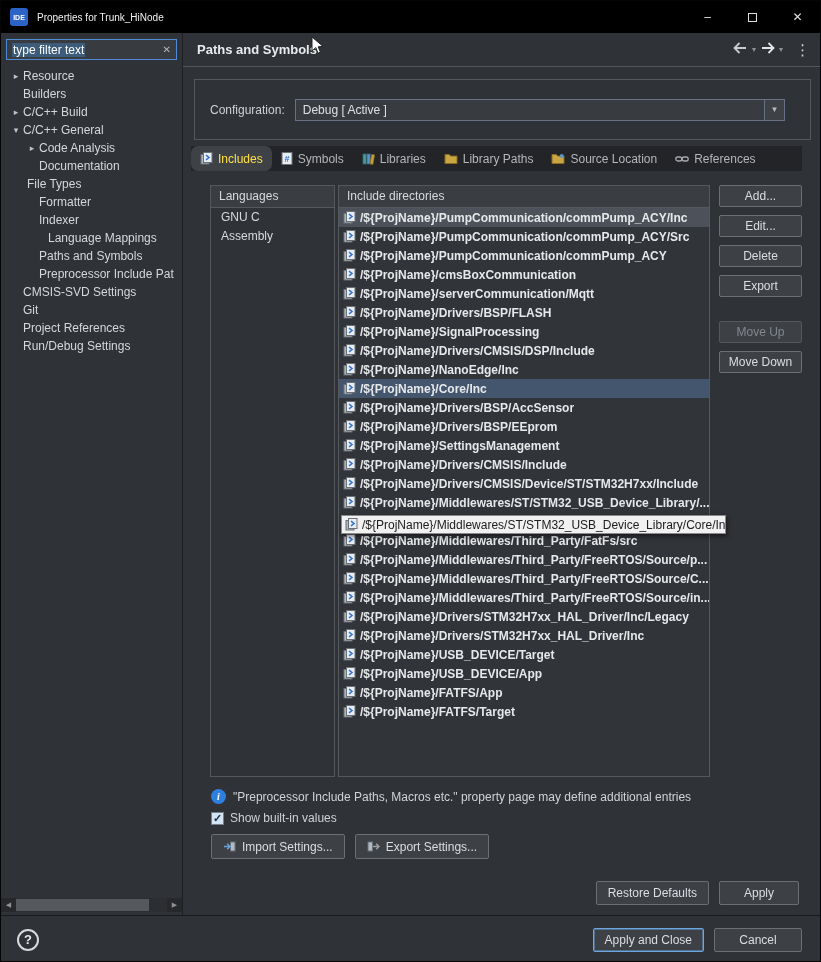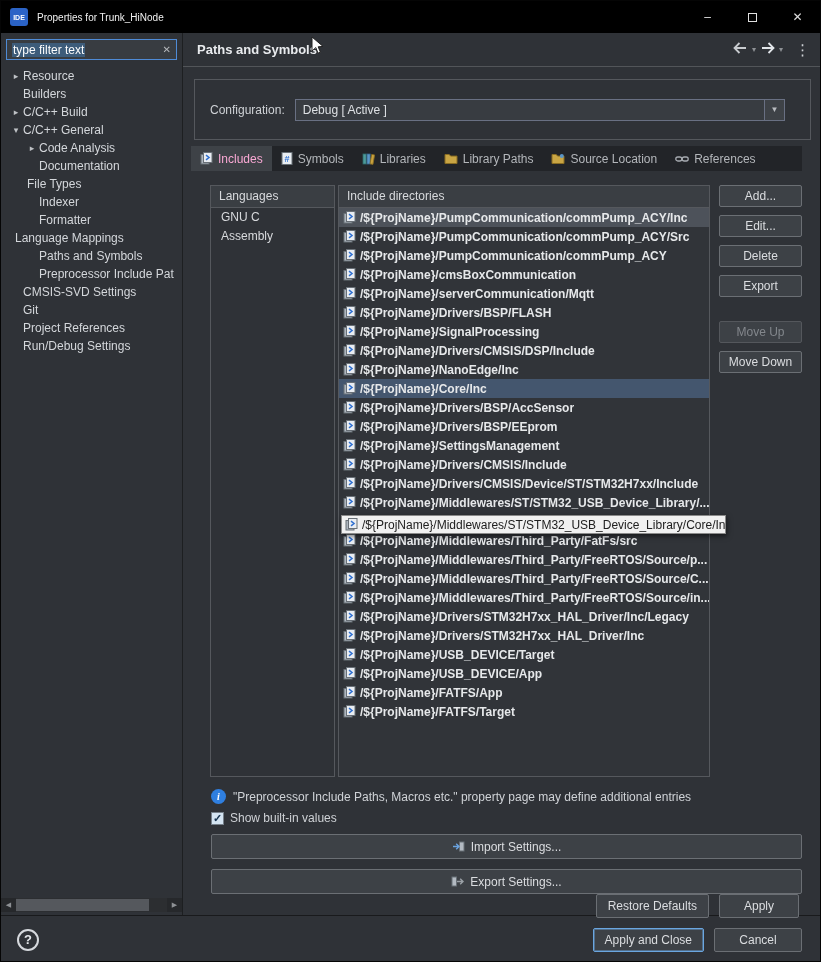--- a/index.html
+++ b/index.html
@@ -53,21 +53,21 @@
   .combo-arrow { width:20px; align-self:stretch; border-left:1px solid #697083; display:flex;
                  align-items:center; justify-content:center; color:#b9bcc0; font-size:8px; background:#3e4247; }
 
   .btn { background:#3d4146; border:1px solid #6b6f74; color:#dbdde0; font:12px "Liberation Sans", sans-serif;
          height:24px; padding:0 11px; border-radius:2px; display:inline-flex; align-items:center;
          justify-content:center; white-space:nowrap; }
   .btn.disabled { color:#83878c; border-color:#54575c; }
 
   .tabstrip { flex:none; margin:6px 18px 0 8px; height:25px; background:#222428; display:flex; align-items:stretch; }
   .tab { display:flex; align-items:center; gap:5px; padding:0 9px; color:#b3b6ba; }
-  .tab.active { background:#3e4247; color:#f9a8d4; }
+  .tab.active { background:#3e4247; color:#fde047;border-radius:7px; }
   .tab-icon { display:flex; align-items:center; }
 
   .content-row { flex:none; margin:14px 18px 0 27px; height:592px; display:flex; }
   .lang-panel { width:125px; flex:none; border:1px solid #55585d; margin-right:3px; background:#2f3237; }
   .panel-header { height:22px; line-height:21px; padding-left:8px; background:#3a3e43;
                   border-bottom:1px solid #55585d; color:#d8dadd; white-space:nowrap; overflow:hidden; }
   .lang-item { height:19px; line-height:19px; padding-left:10px; color:#d8dadd; }
   .inc-panel { flex:1; min-width:0; border:1px solid #55585d; background:#313439; position:relative; }
   .inc-row { height:19px; display:flex; align-items:center; padding:0 4px; font-weight:bold;
              color:#e6e8ea; white-space:nowrap; overflow:hidden; }
@@ -82,21 +82,21 @@
   .side-btn { height:22px; margin-bottom:8px; width:100%; }
   .move-group { margin-top:16px; display:flex; flex-direction:column; }
 
   .info-row { margin:12px 18px 0 28px; display:flex; align-items:center; gap:7px; color:#d0d3d7; }
   .info-icon { width:15px; height:15px; flex:none; border-radius:50%; background:#2f7fe0; color:#fff;
                font-size:10px; font-weight:bold; font-style:italic; display:flex; align-items:center;
                justify-content:center; font-family:"Liberation Serif", serif; }
   .checkbox-row { margin:7px 18px 0 28px; display:flex; align-items:center; gap:6px; }
   .checkbox { width:13px; height:13px; background:#d4e4f2; border:1px solid #76808a; display:flex;
               align-items:center; justify-content:center; color:#17334f; font-size:11px; font-weight:bold; }
-  .impexp-row { margin:9px 18px 0 28px; display:flex; gap:10px;flex-direction:column; }
+  .impexp-row { margin:9px 18px 0 28px; display:flex; gap:10px; }
   .impexp-row .btn { height:25px; gap:6px; }
 
   .footer-row { margin-top:auto; margin-right:21px; margin-bottom:10px; display:flex; justify-content:flex-end; gap:10px; }
   .footer-row .btn { min-width:80px; }
 
   
   .bottombar { height:48px; border-top:1px solid #191a1c; display:flex; align-items:center;
                padding:0 18px 0 16px; background:#2f3237; }
   .help-circle { width:22px; height:22px; border-radius:50%; border:2px solid #d6d9dd; color:#e6e9ec;
                  font-weight:bold; font-size:13px; display:flex; align-items:center; justify-content:center; }
@@ -154,27 +154,27 @@
           <div class="tree-item" style="padding-left: 24px;">
             <span class="tree-arrow"></span>
             <span class="tree-label">Documentation</span>
           </div>
           <div class="tree-item" style="padding-left: 12px;">
             <span class="tree-arrow"></span>
             <span class="tree-label">File Types</span>
           </div>
           <div class="tree-item" style="padding-left: 24px;">
             <span class="tree-arrow"></span>
+            <span class="tree-label">Formatter</span>
+          </div>
+          <div class="tree-item" style="padding-left: 24px;">
+            <span class="tree-arrow"></span>
             <span class="tree-label">Indexer</span>
           </div>
-          <div class="tree-item" style="padding-left: 24px;">
-            <span class="tree-arrow"></span>
-            <span class="tree-label">Formatter</span>
-          </div>
-          <div class="tree-item" style="">
+          <div class="tree-item" style="padding-left: 24px; margin-left: 9px;">
             <span class="tree-arrow"></span>
             <span class="tree-label">Language Mappings</span>
           </div>
           <div class="tree-item" style="padding-left: 24px;">
             <span class="tree-arrow"></span>
             <span class="tree-label">Paths and Symbols</span>
           </div>
           <div class="tree-item" style="padding-left: 24px;">
             <span class="tree-arrow"></span>
             <span class="tree-label">Preprocessor Include Pat</span>

